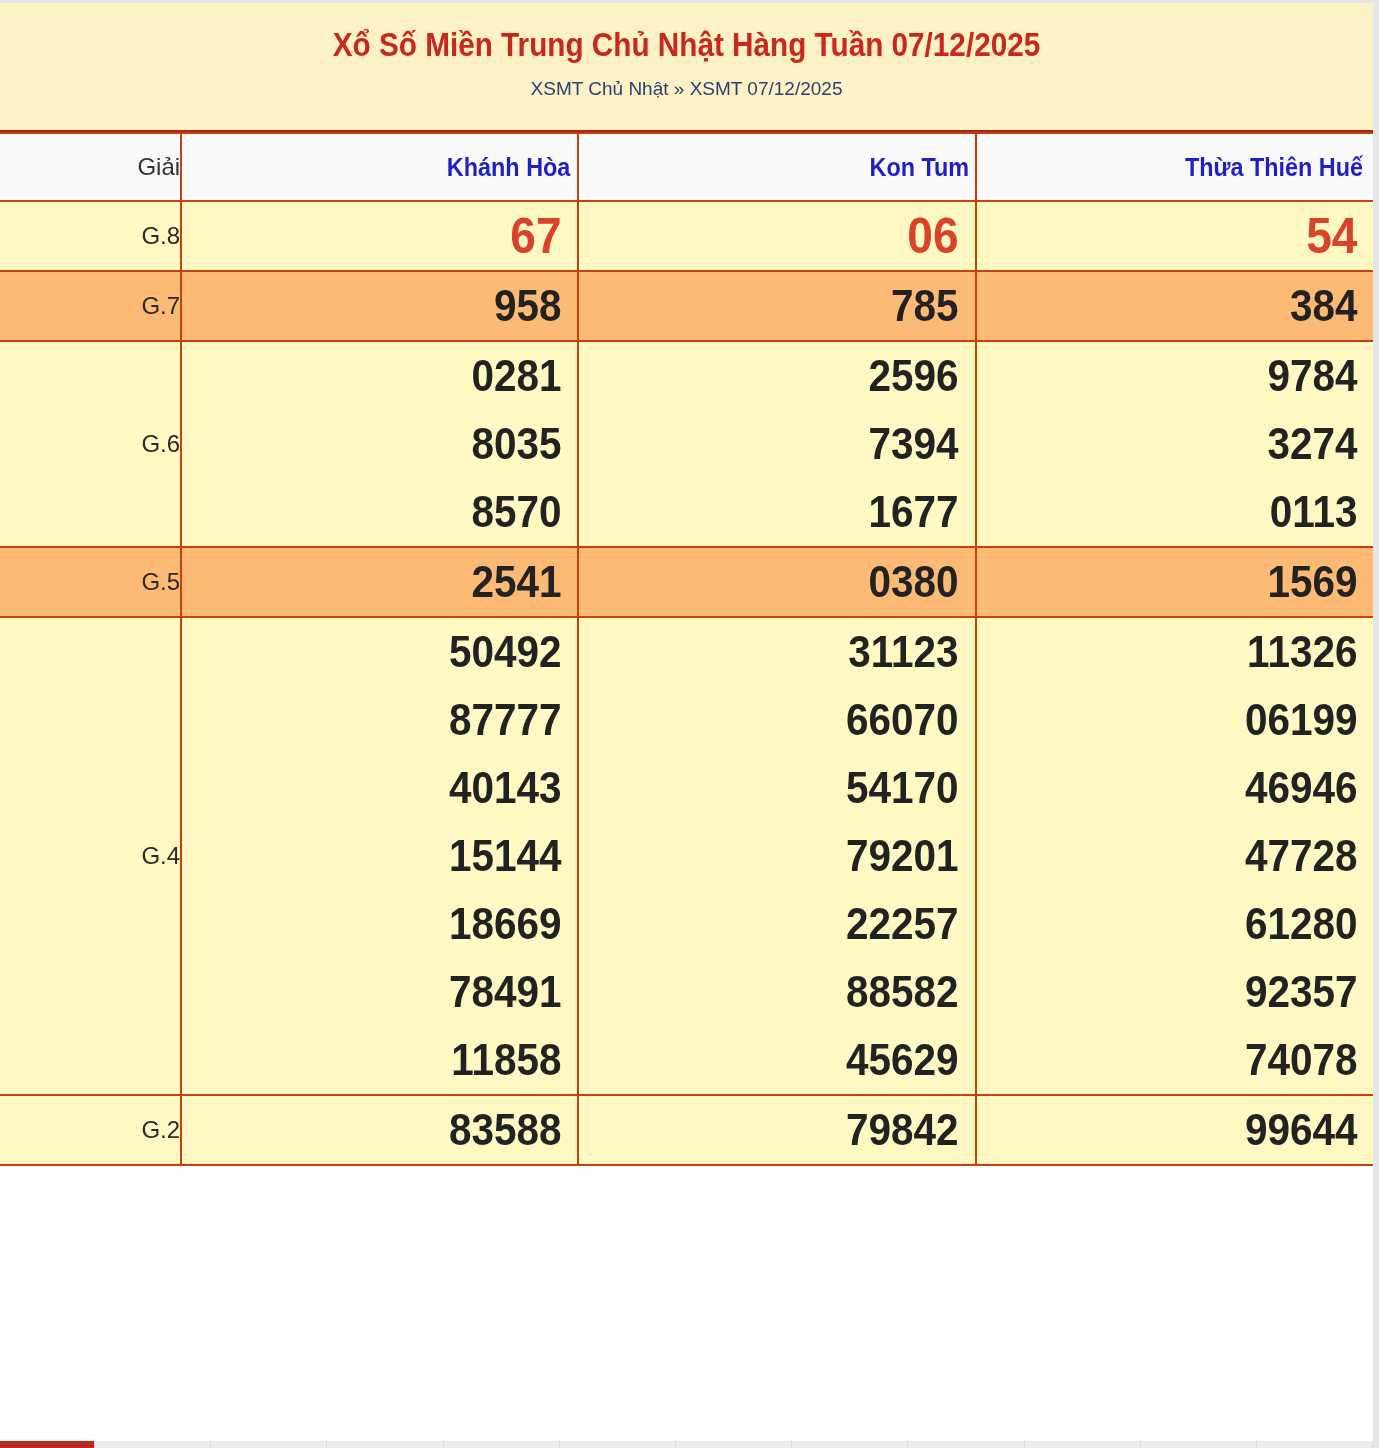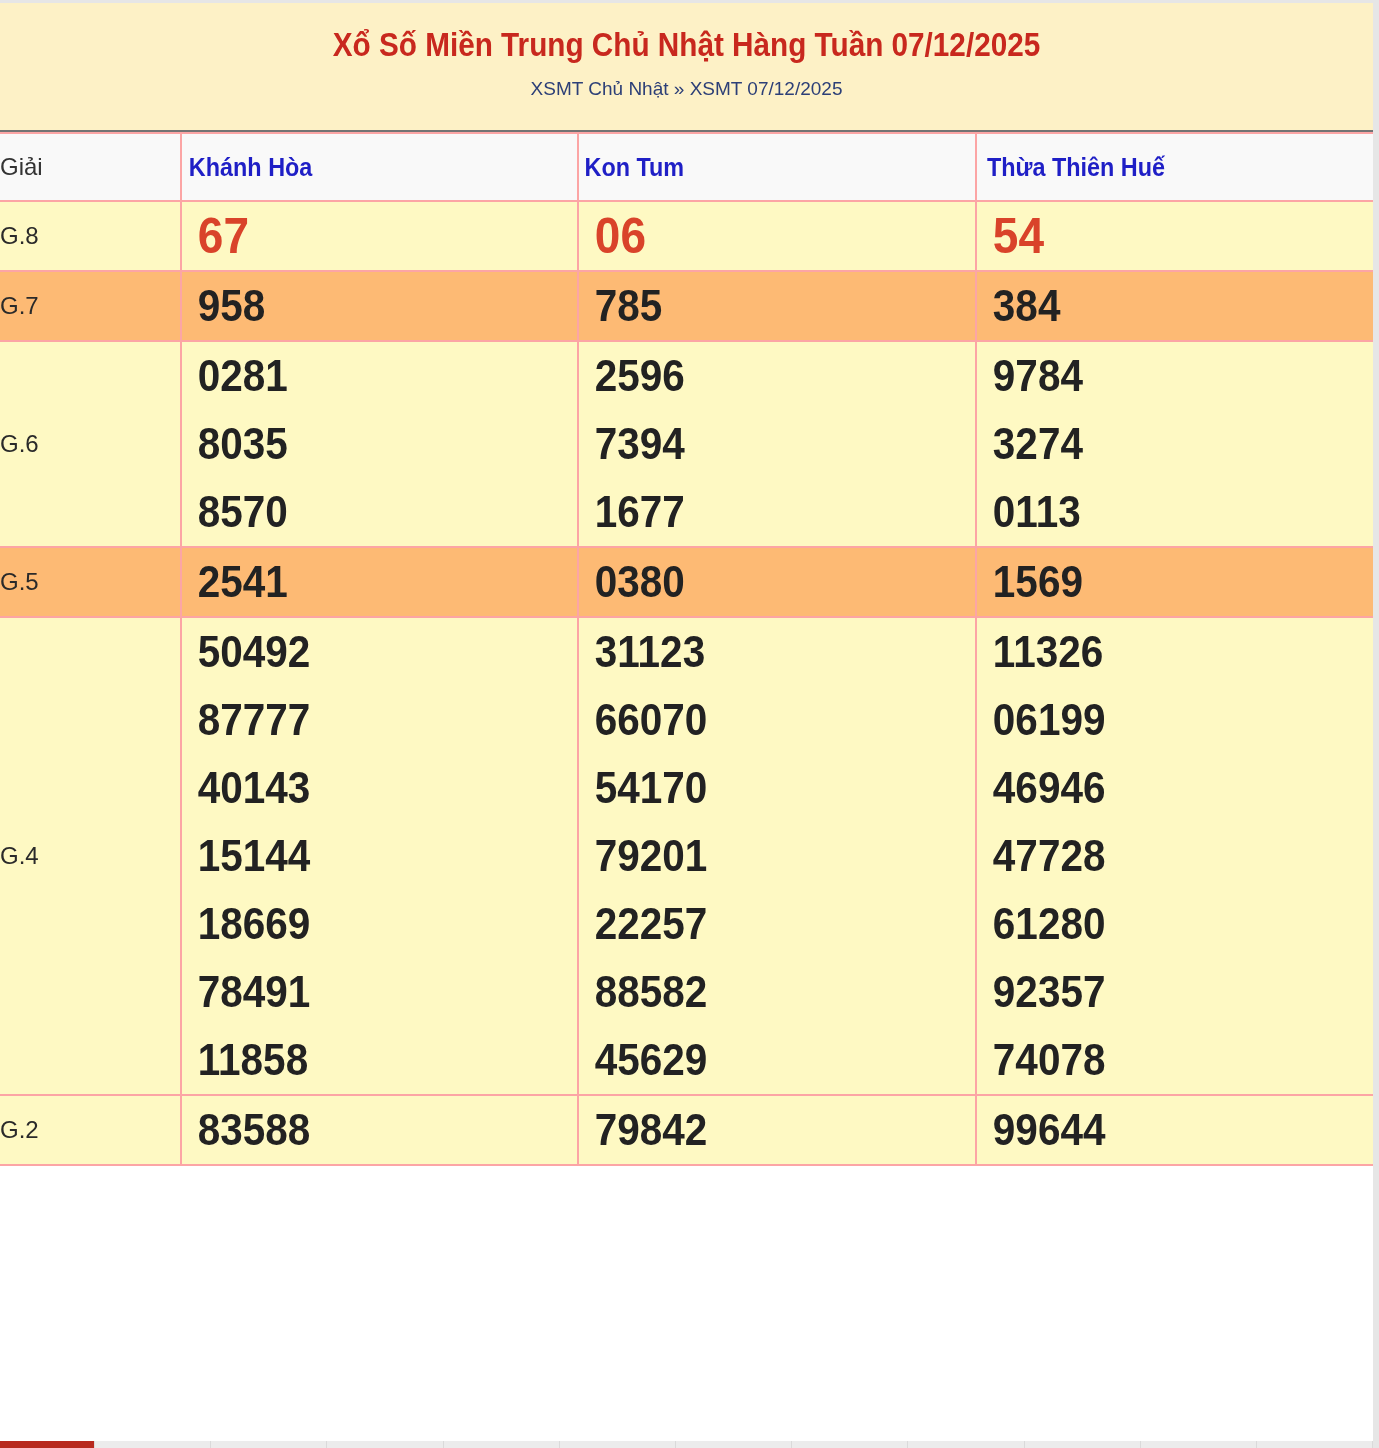--- a/index.html
+++ b/index.html
@@ -1,25 +1,25 @@
 <!DOCTYPE html>
 <html><head>
 <meta charset="utf-8">
 <style>
   html, body { margin: 0; padding: 0; background: #ffffff; }
   body { width: 1379px; height: 1448px; overflow: hidden; position: relative; font-family: "Liberation Sans", sans-serif; }
   .page-border-top { position: absolute; left: 0; top: 0; width: 1379px; height: 3px; background: #e6e6e6; }
   .scroll-edge { position: absolute; right: 0; top: 0; width: 6px; height: 1448px; background: #e6e6e6; }
   .wrap { position: absolute; left: 0; top: 3px; width: 1373px; }
-  .header { background: #fdf1c6; height: 127px; border-bottom: 2px solid #737373; text-align: center; }
+  .header { background: #fdf1c6; height: 127px; border-bottom: 2px solid #b91c1c; text-align: center; }
   .title { color: #c8281e; font-weight: bold; font-size: 33px; padding-top: 22px; line-height: 40px; transform: scaleX(0.9); }
   .breadcrumb { color: #2c3f77; font-size: 19px; margin-top: 7px; line-height: 34px; }
   .breadcrumb a { color: #2c3f77; text-decoration: none; }
   table { border-collapse: collapse; width: 1373px; table-layout: fixed; }
-  td, th { border: 2px solid #fca5a5; text-align: left; padding: 0; }
+  td, th { border: 2px solid #c2410c; text-align: right; padding: 0; }
   tr td:first-child, tr th:first-child { border-left: none; }
   tr td:last-child, tr th:last-child { border-right: none; }
   col.c0 { width: 181px; }
   col.cx { width: 397px; }
   th { background: #f9f9f9; height: 66px; font-weight: bold; font-size: 26px; color: #1f1fc6; }
   th.label-head { font-weight: normal; color: #333; font-size: 24px; }
   th .prov { display: inline-block; transform: scaleX(0.9); }
   td.label { font-size: 24px; color: #2a2a2a; }
   tr.alt td { background: #fdba74; }
   tr.white td { background: #fef9c3; }

